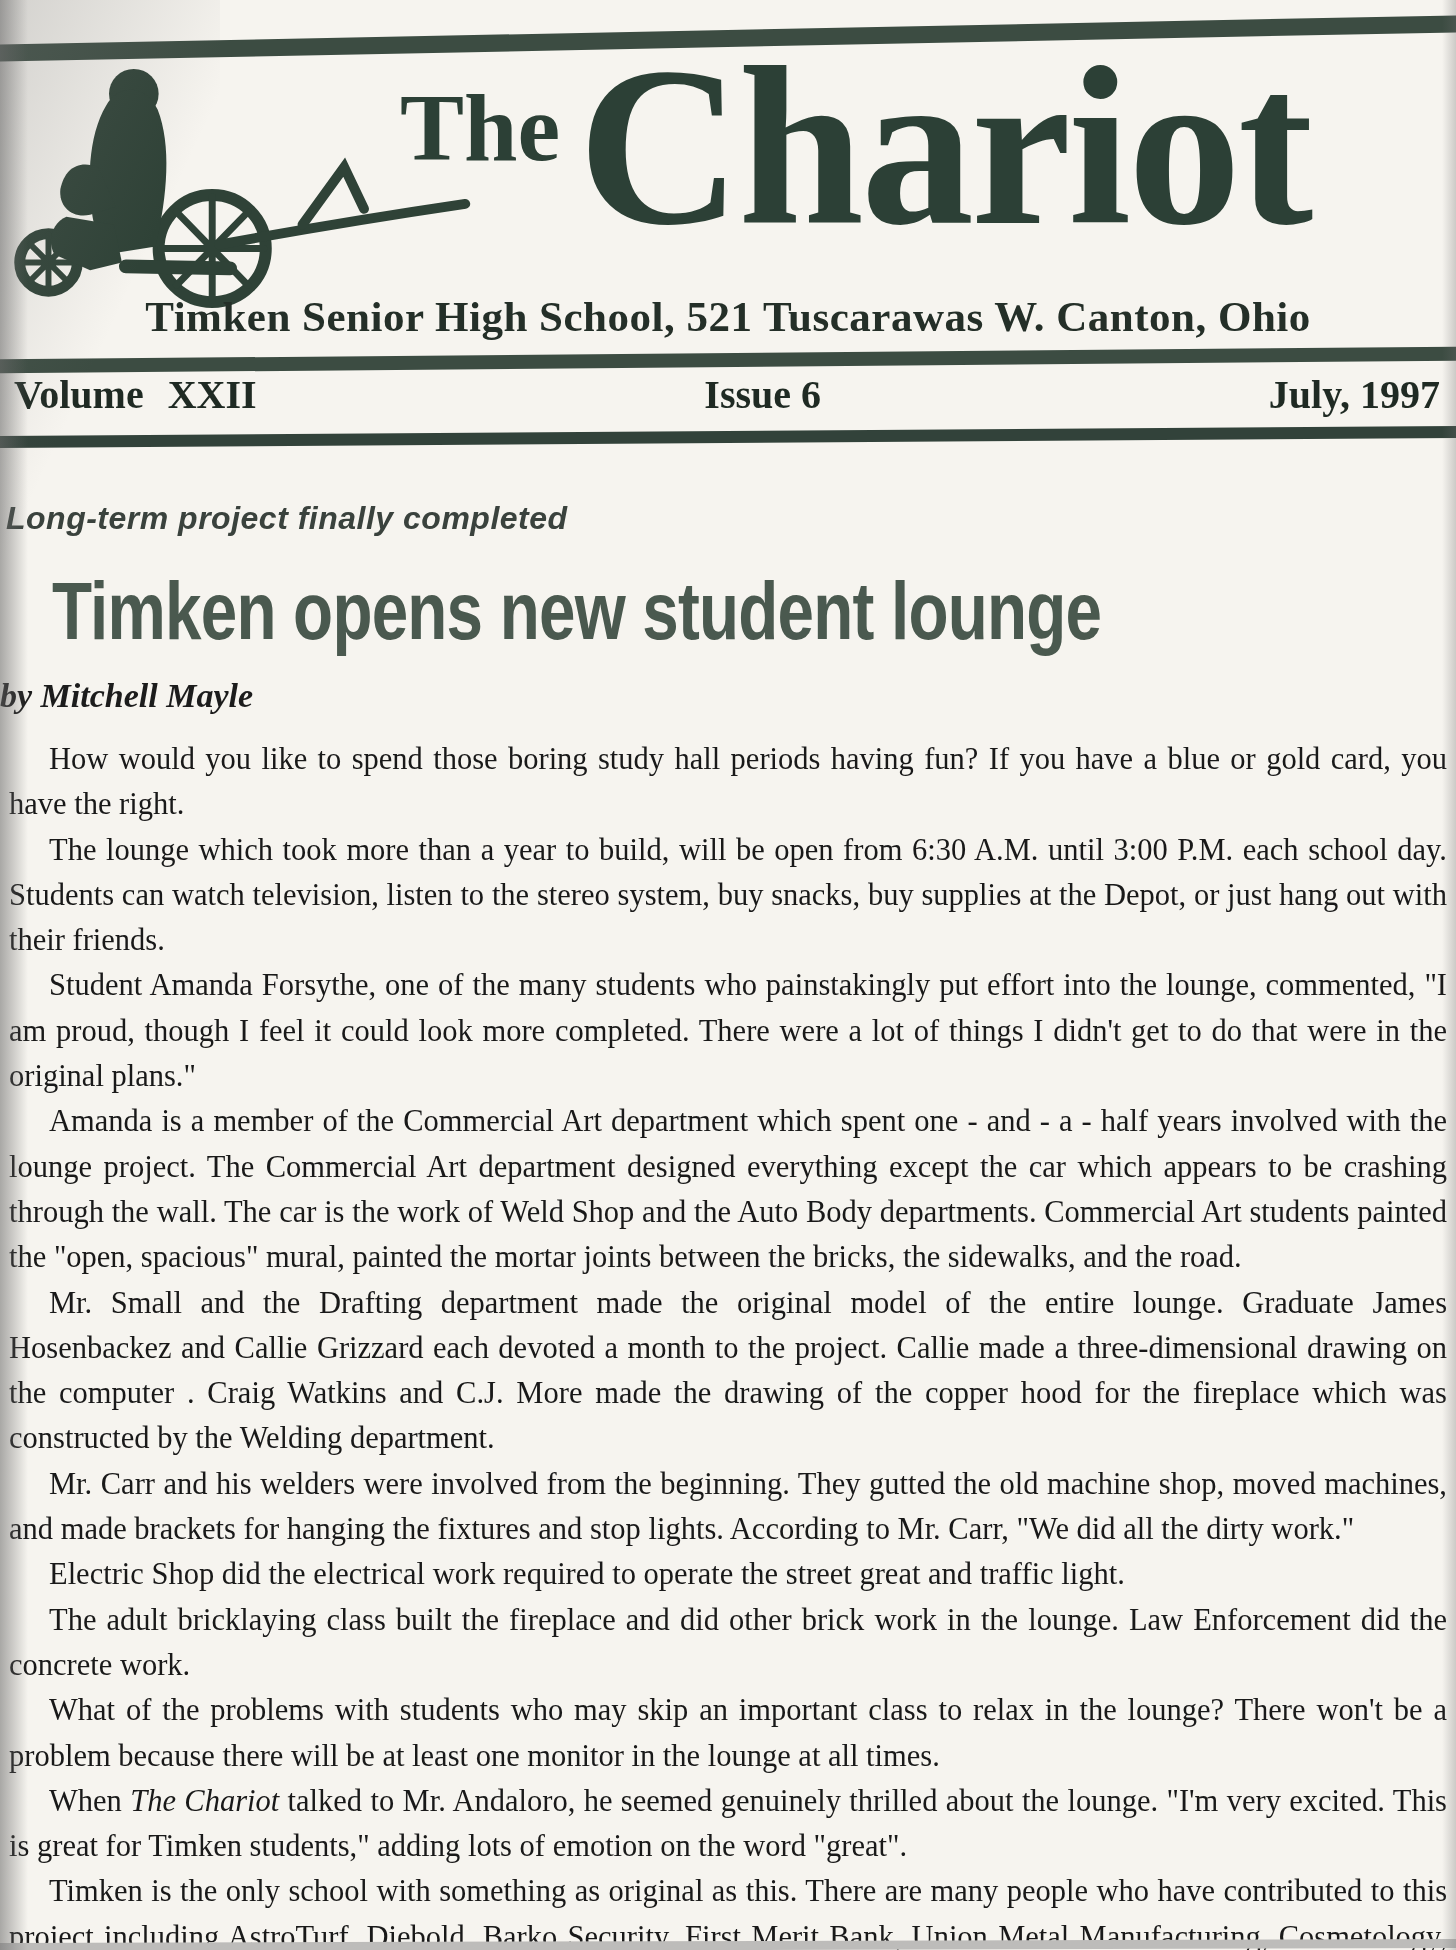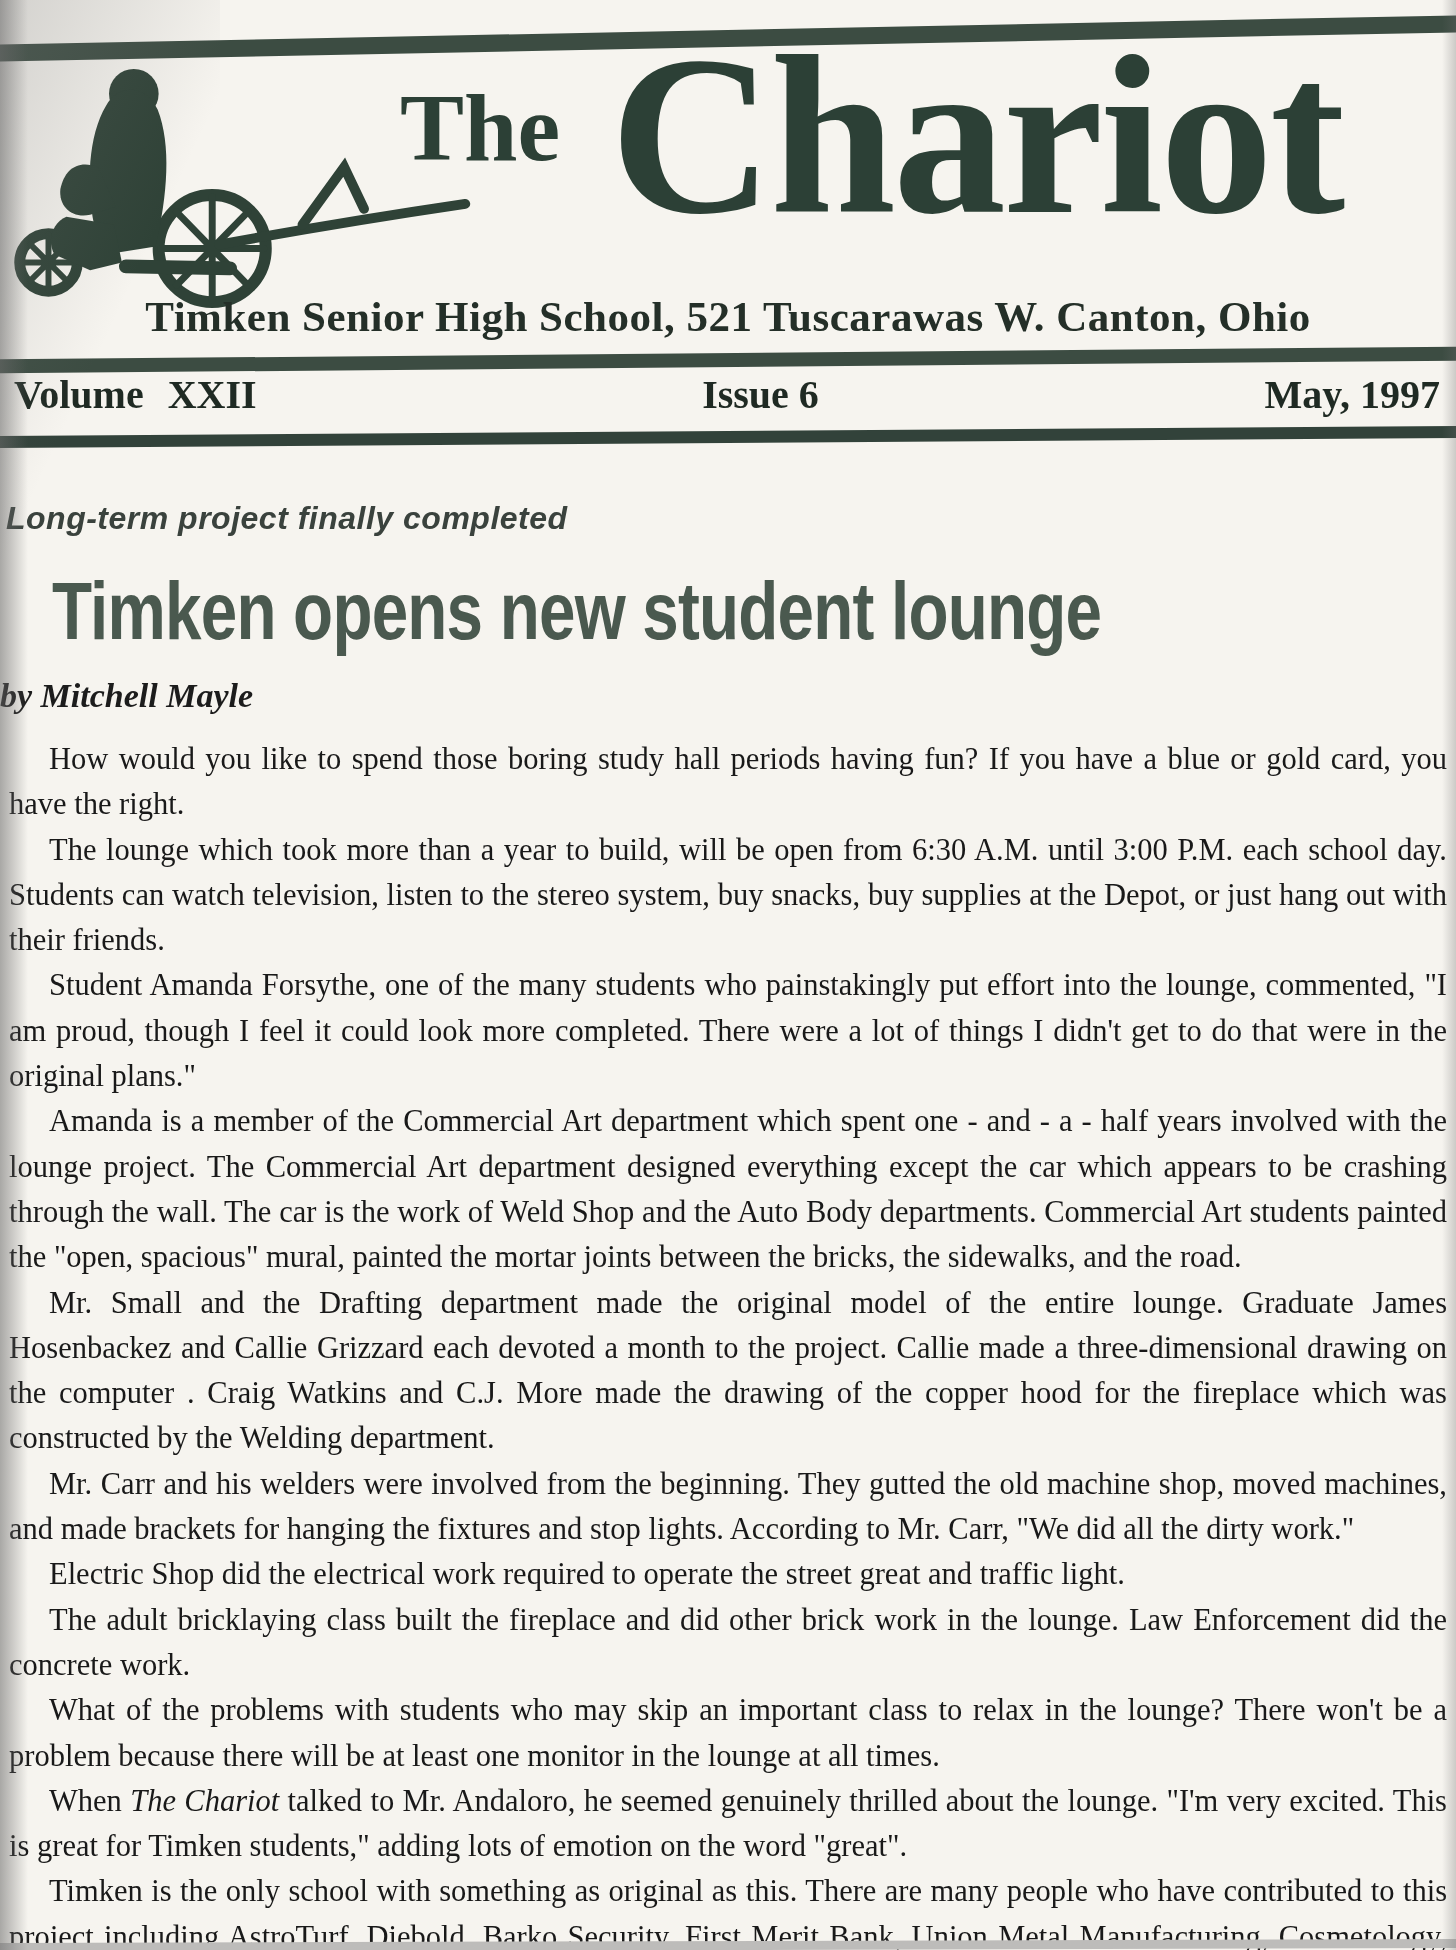--- a/index.html
+++ b/index.html
@@ -42,24 +42,23 @@
   .rule-bottom{
     bottom:0;height:9px;background:#bdbcba;transform:rotate(-0.15deg);
   }
   
   .logo-svg{position:absolute;left:5px;top:58px;width:470px;height:258px;}
   .title-the{
     position:absolute;left:400px;top:80px;
     font:700 96px/1 "Liberation Serif", serif;color:var(--ink);
   }
   .title-main{
-    position:absolute;left:578px;top:23px;
+    position:absolute;left:578px;top:34px;
     font:700 226px/1 "Liberation Serif", serif;color:var(--ink);
     letter-spacing:-3px;
-    margin-left:32px;
   }
   .subtitle{
     position:absolute;top:293px;left:0;width:100%;
     text-align:center;
     font:700 43px/1.1 "Liberation Serif", serif;color:#242f28;
     letter-spacing:0.5px;
   }
   
   .issue-line{
     position:absolute;top:373px;left:14px;right:16px;
@@ -131,21 +130,21 @@
 
   <div class="title-the">The</div>
   <div class="title-main">Chariot</div>
   <div class="subtitle">Timken Senior High School, 521 Tuscarawas W. Canton, Ohio</div>
 
   <div class="rule rule-mid1"></div>
 
   <div class="issue-line">
     <span class="vol">Volume XXII</span>
     <span>Issue 6</span>
-    <span>May, 1997</span>
+    <span>July, 1997</span>
   </div>
 
   <div class="rule rule-mid2"></div>
 
   <div class="kicker">Long-term project finally completed</div>
   <h1 class="headline">Timken opens new student lounge</h1>
   <div class="byline">by Mitchell Mayle</div>
 
   <div class="body-copy">
       <p>How would you like to spend those boring study hall periods having fun? If you have a blue or gold card, you have the right.</p>

